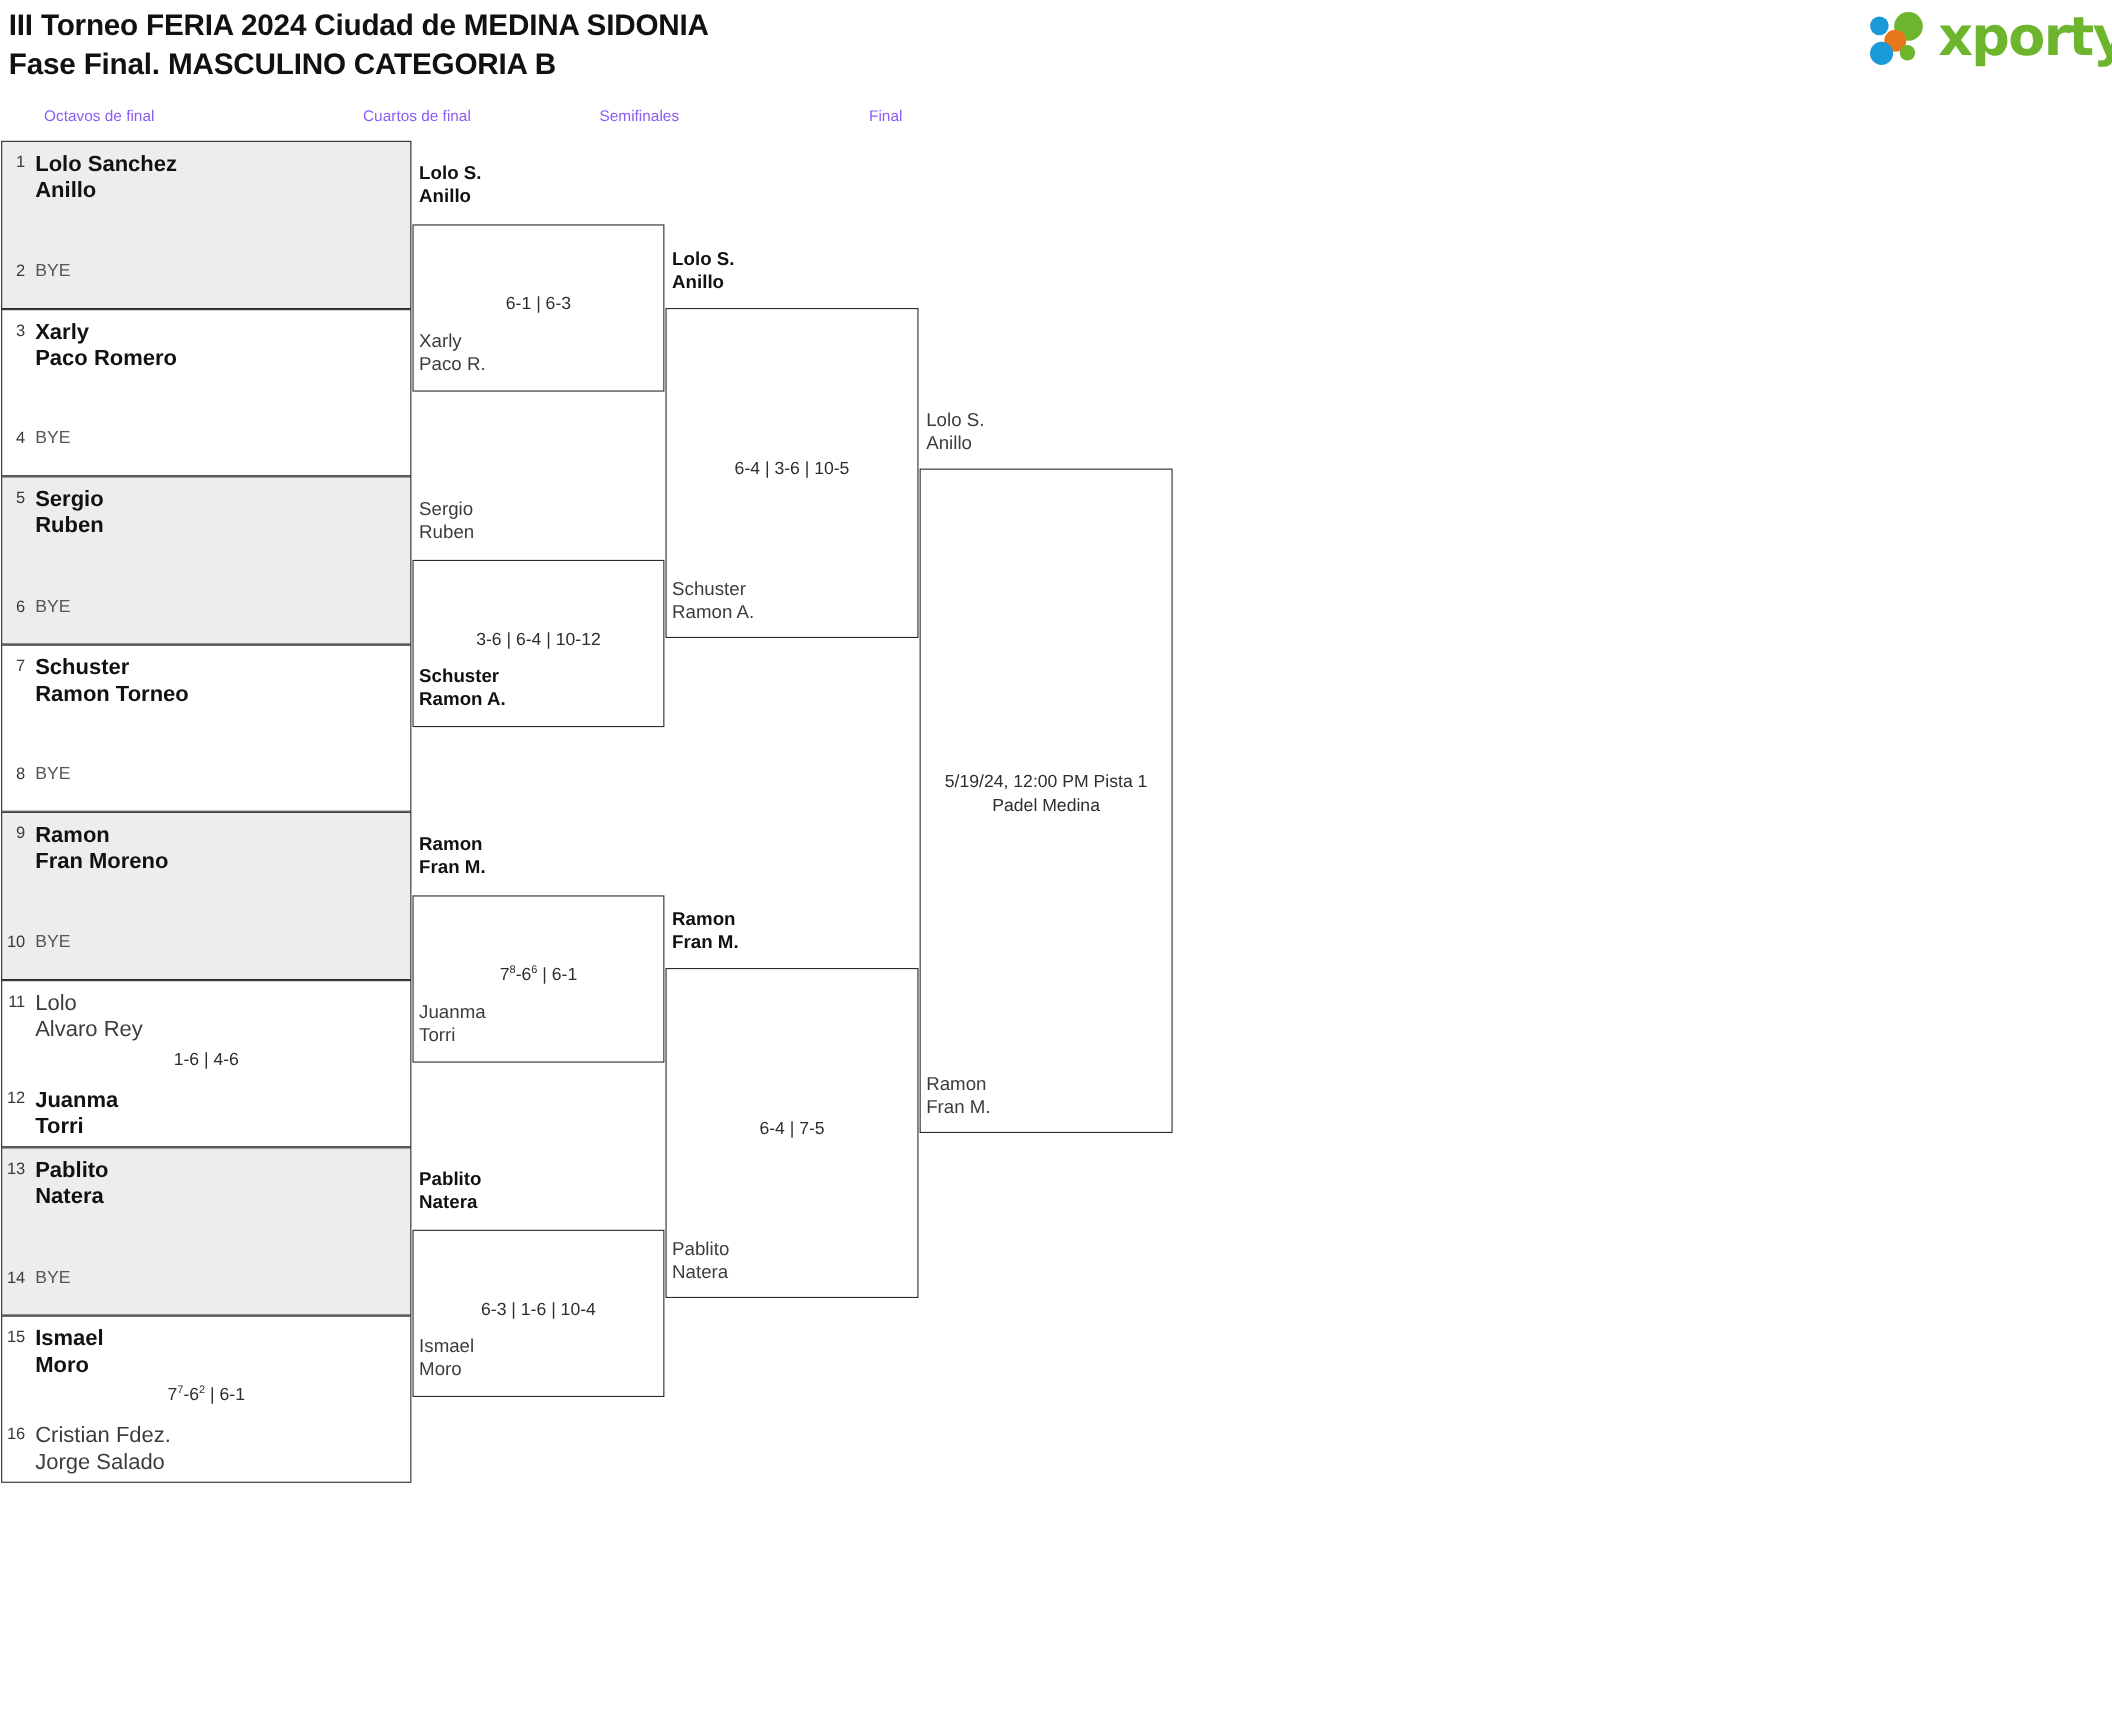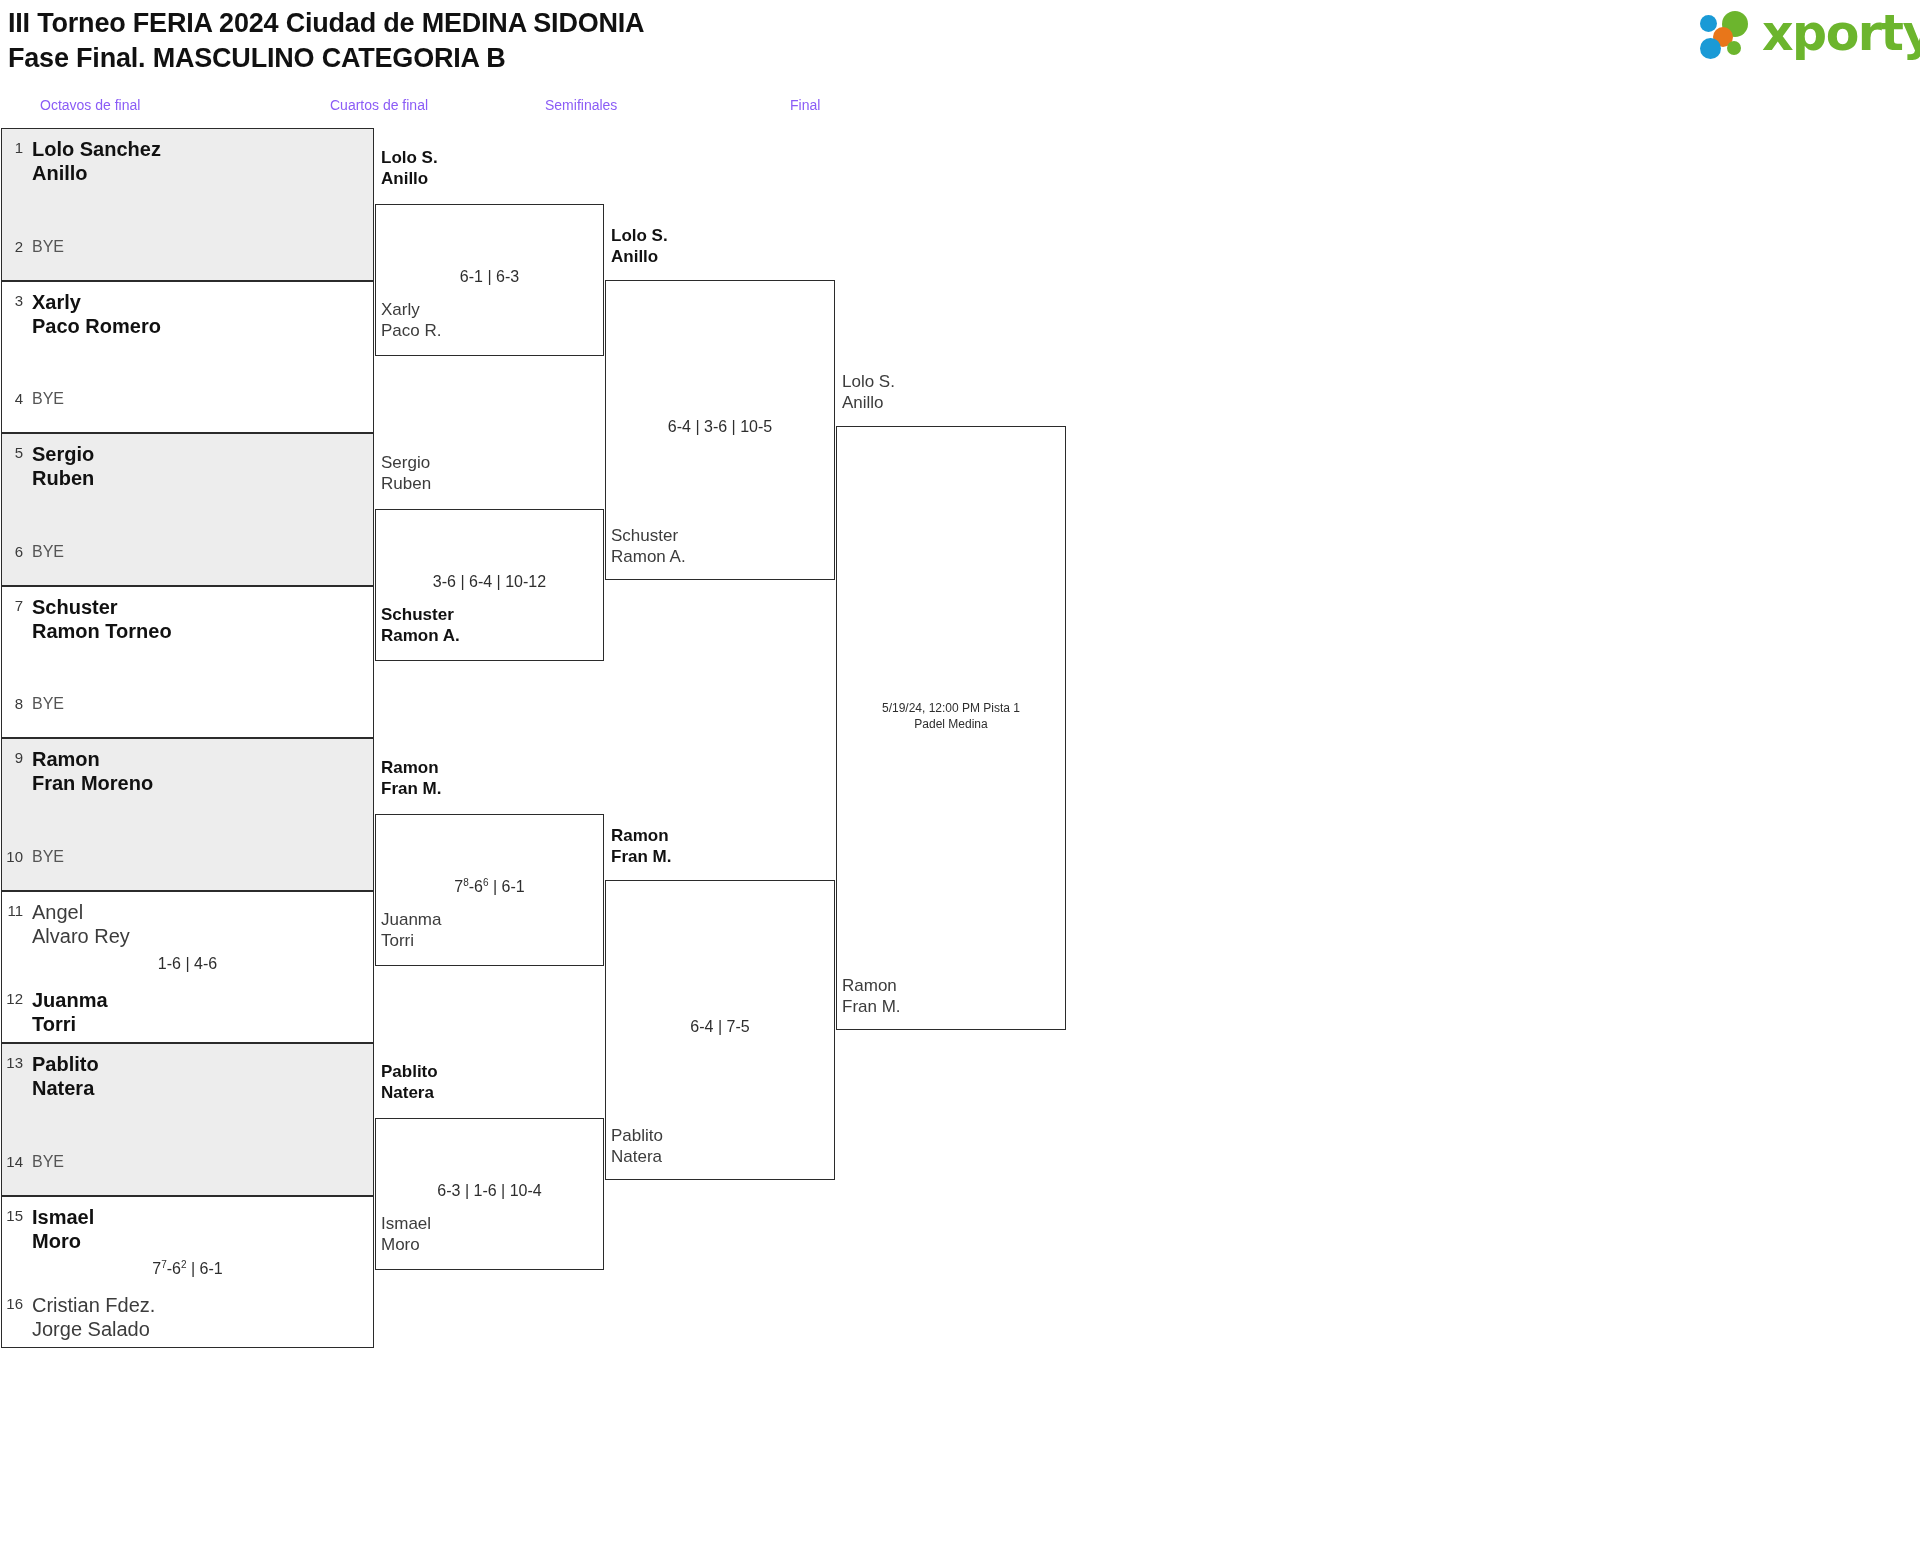--- a/index.html
+++ b/index.html
@@ -63,21 +63,21 @@
     position:absolute;text-align:center;
     font-size:16px;color:#2e2e2e;white-space:nowrap;
   }
   .score sup{font-size:10px;vertical-align:super;line-height:0;}
 
   .entry{position:absolute;}
   .entry .pname{font-size:17px;line-height:1.22;}
 
   .meta{
     position:absolute;text-align:center;
-    font-size:12px;color:#2e2e2e;line-height:1.35;
+    font-size:16px;color:#2e2e2e;line-height:1.35;
   }
   .meta span{display:block;white-space:nowrap;}
 </style>
 </head>
 <body>
 
 <div class="abs" id="title">
   <div>III Torneo FERIA 2024 Ciudad de MEDINA SIDONIA</div>
   <div>Fase Final. MASCULINO CATEGORIA B</div>
 </div>
@@ -161,21 +161,21 @@
       </div>
       <div class="slot" style="padding-left: 4px; top: 106.5px;">
         <span class="seed">10</span>
         <span class="bye">BYE</span>
       </div>
     </div>
     <div class="abs cell" style="left: 1px; top: 890.5px; width: 373px; height: 152.5px; padding-left: 13px;">
       <div class="slot" style="top: 8px; padding-left: 4px;">
         <span class="seed">11</span>
         <div class="pname lose">
-          <span class="l1">Angel</span>
+          <span class="l1">Lolo</span>
           <span class="l2">Alvaro Rey</span>
         </div>
       </div>
       <div class="slot" style="padding-left: 4px; top: 96.5px;">
         <span class="seed">12</span>
         <div class="pname win">
           <span class="l1">Juanma</span>
           <span class="l2">Torri</span>
         </div>
       </div>

